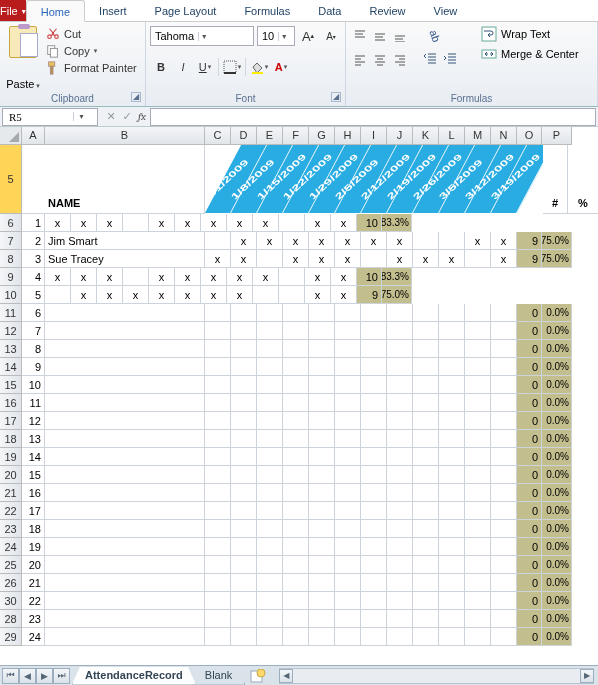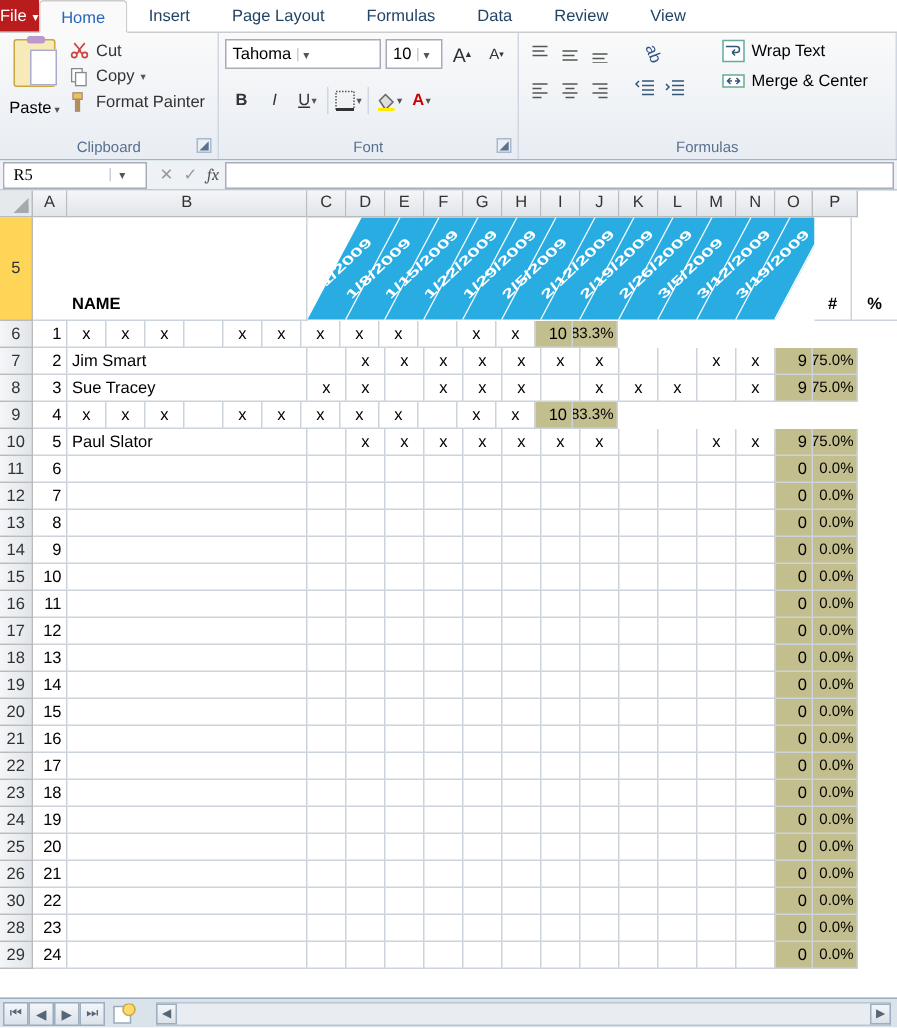--- a/index.html
+++ b/index.html
@@ -17,21 +17,21 @@
   .rgroup { border-right: 1px solid #cfd8e2; display: flex; flex-direction: column; justify-content: space-between; padding: 2px 4px 1px; }
   .rgroup-body { display: flex; align-items: flex-start; gap: 4px; flex: 1; }
   .rgroup-label { text-align: center; font-size: 10px; color: #5a7090; padding: 1px 0; position: relative; }
   .rgroup-label .dlg { position: absolute; right: 0; top: 0; font-size: 8px; color: #5a7090; border: 1px solid #a9b8cc; width: 10px; height: 10px; line-height: 8px; text-align: center; cursor: pointer; }
 
   
   .paste-btn { display: flex; flex-direction: column; align-items: center; width: 38px; cursor: pointer; }
   .paste-icon { width: 28px; height: 32px; background: #f8e9b8; border: 1px solid #c9a73e; border-radius: 2px; position: relative; margin-top: 2px; }
   .paste-icon::before { content: ""; position: absolute; top: -3px; left: 8px; width: 12px; height: 5px; background: #b9c; border-radius: 2px; }
   .paste-icon::after { content: ""; position: absolute; top: 6px; left: 10px; width: 16px; height: 22px; background: #fff; border: 1px solid #aac; }
-  .paste-lbl { font-size: 11px; margin-top: 8px; }
+  .paste-lbl { font-size: 11px; margin-top: 20px; }
   .paste-lbl::after { content: " ▾"; font-size: 7px; color: #555; }
   .clip-col { display: flex; flex-direction: column; gap: 3px; padding-top: 3px; }
   .clip-row { display: flex; align-items: center; gap: 4px; cursor: pointer; font-size: 11px; color: #333; white-space: nowrap; }
   .i-scissors, .i-copy, .i-brush { width: 14px; height: 14px; display: inline-block; }
 
   
   .font-group { min-width: 200px; }
   .font-top { display: flex; gap: 3px; margin-top: 2px; }
   .combo { background: #fff; border: 1px solid #aab; display: flex; align-items: center; height: 20px; }
   .combo .combo-txt { padding: 0 4px; font-size: 11px; }
@@ -461,21 +461,20 @@
         <div class="cell c-date">x</div>
         <div class="cell c-date">x</div>
         <div class="cell c-date"></div>
         <div class="cell c-date">x</div>
         <div class="cell c-date">x</div>
         <div class="cell c-hash">10</div>
         <div class="cell c-pct">83.3%</div>
       </div>
       <div class="datarow">
         <div class="cell c-a">5</div>
-        <div class="cell c-b">Paul Slator</div>
         <div class="cell c-date"></div>
         <div class="cell c-date">x</div>
         <div class="cell c-date">x</div>
         <div class="cell c-date">x</div>
         <div class="cell c-date">x</div>
         <div class="cell c-date">x</div>
         <div class="cell c-date">x</div>
         <div class="cell c-date">x</div>
         <div class="cell c-date"></div>
         <div class="cell c-date"></div>
@@ -829,20 +828,24 @@
     </div>
 </div>
 
 <div class="sheets">
   <div class="nav-btns">
     <div class="nav-btn">⏮</div>
     <div class="nav-btn">◀</div>
     <div class="nav-btn">▶</div>
     <div class="nav-btn">⏭</div>
   </div>
+  <div id="stabs" style="display:flex;margin-left:6px">
+      <div class="stab active">AttendanceRecord</div>
+      <div class="stab">Blank</div>
+    </div>
   <div class="newtab">
     <svg width="16" height="14">
         <rect x="1" y="2" width="11" height="11" fill="#fff" stroke="#9ab"></rect>
         <circle cx="11" cy="4" r="4" fill="#ffd96b" stroke="#c9a73e"></circle>
       </svg>
   </div>
   <div class="hsb">
     <div class="tr l">◀</div>
     <div class="tr r">▶</div>
   </div>

